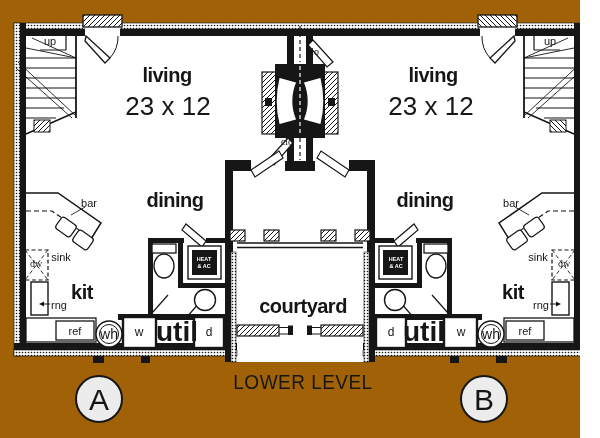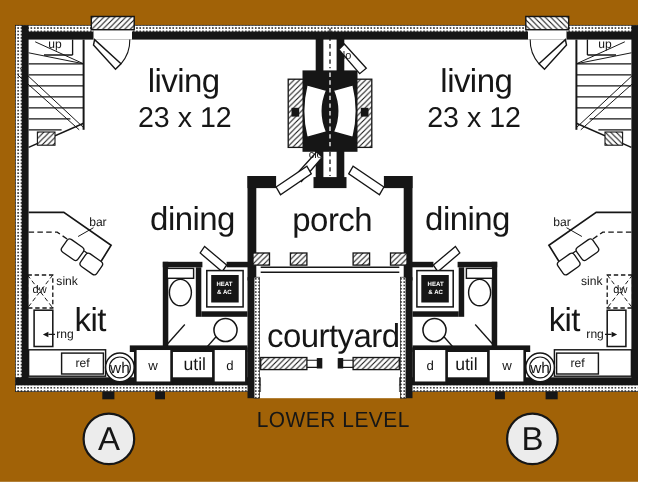--- a/index.html
+++ b/index.html
@@ -1,25 +1,25 @@
 <!DOCTYPE html>
 <html><head>
 <meta charset="utf-8">
 <style>
   html,body{margin:0;padding:0;}
   .stage{position:relative;width:580px;height:438px;background:#a16207;overflow:hidden;
          font-family:"Liberation Sans",sans-serif;}
   svg{position:absolute;left:0;top:0;}
   .lbl{position:absolute;transform:translate(-50%,-50%);color:#161616;line-height:1;
        white-space:nowrap;font-family:"Liberation Sans",sans-serif;}
-  .big{font-weight:normal;font-size:30px;letter-spacing:-0.5px;}
+  .big{font-weight:bold;font-size:20px;letter-spacing:-0.5px;}
   .med{font-size:26px;}
-  .boldmid{font-weight:normal;font-size:16px;}
+  .boldmid{font-weight:bold;font-size:28px;}
   .small{font-size:11px;}
-  .tiny{font-size:10px;}
+  .tiny{font-size:10px;font-family:Liberation Serif, serif;}
   .appl{font-size:12px;}
   .whl{font-size:14px;}
   .heat{font-size:5.5px;color:#ffffff;text-align:center;line-height:1.15;font-weight:bold;}
   .badge{font-size:30px;font-weight:400;}
   .title{font-size:20px;letter-spacing:0.5px;transform:translate(-50%,-50%) scaleX(0.95);}
 </style>
 </head>
 <body>
 
 <div class="stage">
@@ -215,17 +215,16 @@
 <span class="lbl whl" style="left:491px;top:334px;">wh</span>
 <span class="lbl appl" style="left:461px;top:332px;">w</span>
 <span class="lbl boldmid" style="left:424px;top:332px;">util</span>
 <span class="lbl appl" style="left:391px;top:332px;">d</span>
 <span class="lbl heat" style="left:396px;top:259px;">HEAT</span>
 <span class="lbl heat" style="left:396px;top:266px;">&amp; AC</span>
 <span class="lbl badge" style="left:484px;top:400px;">B</span>
 
 <span class="lbl tiny" style="left:313px;top:52px;">clo</span>
 <span class="lbl tiny" style="left:287px;top:142px;">clo</span>
-<span class="lbl big" style="left:302px;top:201px;">porch</span>
 <span class="lbl big" style="left:303px;top:286px;margin-top:20px;">courtyard</span>
 <span class="lbl title" style="left:303px;top:382px;">LOWER LEVEL</span>
 
 </div>
 
 </body></html>

